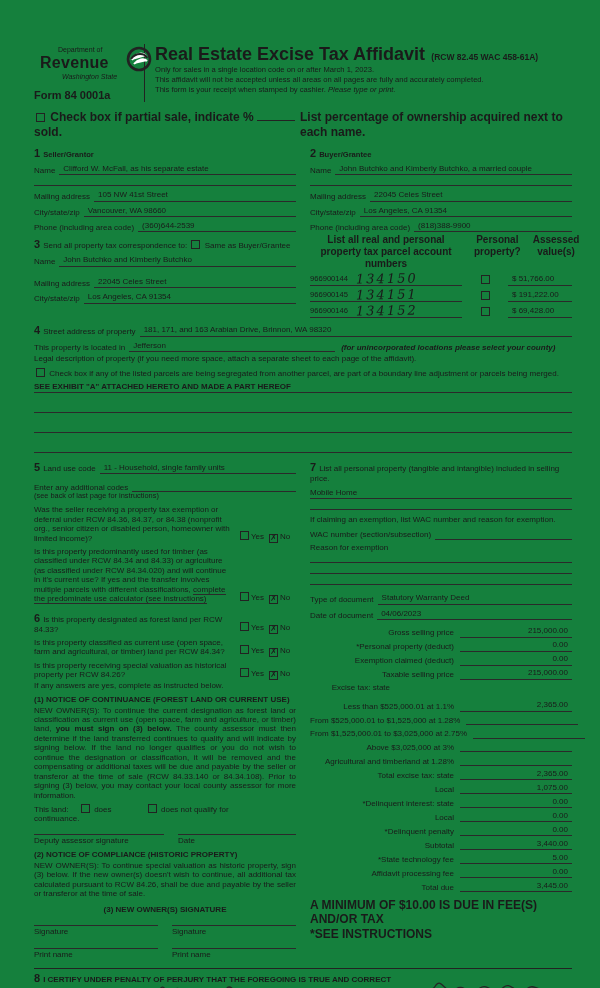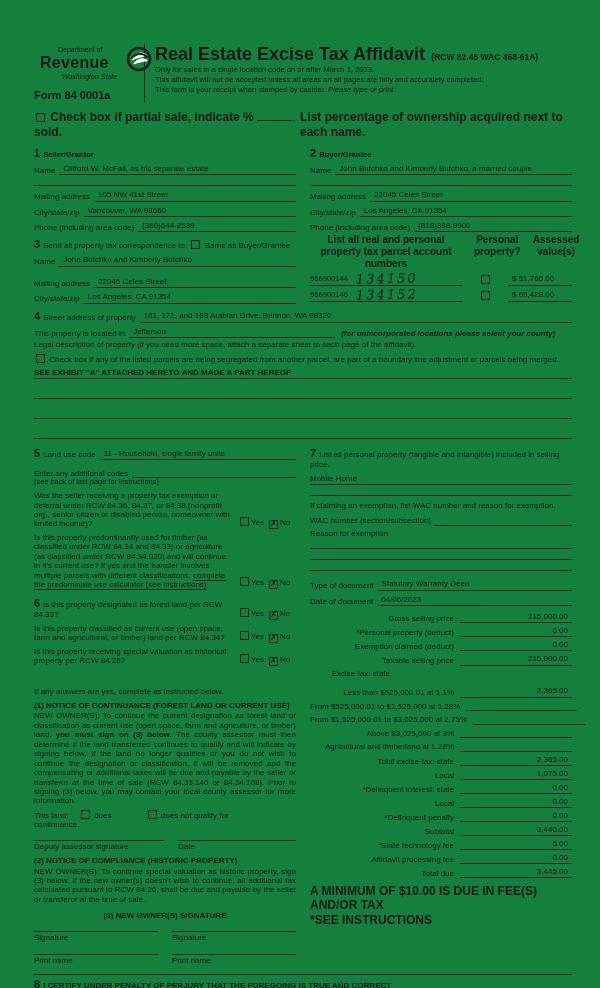--- a/index.html
+++ b/index.html
@@ -187,20 +187,28 @@
         <div class="prow">
           <span class="acct">
               <span class="num">966900144</span>
               <span class="handw">134150</span>
             </span>
           <span class="pp"><span class="cb"></span></span>
           <span class="av">$ 51,766.00</span>
         </div>
         <div class="prow">
           <span class="acct">
+              <span class="num">966900145</span>
+              <span class="handw">134151</span>
+            </span>
+          <span class="pp"><span class="cb"></span></span>
+          <span class="av">$ 191,222.00</span>
+        </div>
+        <div class="prow">
+          <span class="acct">
               <span class="num">966900146</span>
               <span class="handw">134152</span>
             </span>
           <span class="pp"><span class="cb"></span></span>
           <span class="av">$ 69,428.00</span>
         </div>
       </div>
     </div>
   </div>
 
@@ -271,21 +279,21 @@
             <span class="cb"><i></i></span><span class="al">Yes</span><span class="cb"><i>✗</i></span><span class="al">No</span>
           </div>
         </div>
         <div class="qrow">
           <div class="qtext">Is this property receiving special valuation as historical property per RCW 84.26?</div>
           <div class="qans">
             <span class="cb"><i></i></span><span class="al">Yes</span><span class="cb"><i>✗</i></span><span class="al">No</span>
           </div>
         </div>
 
-        <div style="margin-top:21px;">If any answers are yes, complete as instructed below.</div>
+        <div style="margin-top:1px;">If any answers are yes, complete as instructed below.</div>
         <div class="ntitle">(1) NOTICE OF CONTINUANCE (FOREST LAND OR CURRENT USE)</div>
         <div class="nbody"><span>NEW OWNER(S): To continue the current designation as forest land or classification as current use (open space, farm and agriculture, or timber) land, </span><span class="b">you must sign on (3) below.</span><span> The county assessor must then determine if the land transferred continues to qualify and will indicate by signing below. If the land no longer qualifies or you do not wish to continue the designation or classification, it will be removed and the compensating or additional taxes will be due and payable by the seller or transferor at the time of sale (RCW 84.33.140 or 84.34.108). Prior to signing (3) below, you may contact your local county assessor for more information.</span></div>
 
         <div style="margin-top:4px;">
           <span>This land:</span>
           <span class="cb" style="margin-left:10px;"></span>
           <span>does</span>
           <span class="cb" style="margin-left:34px;"></span>
           <span>does not qualify for</span>
           <div>continuance.</div>

